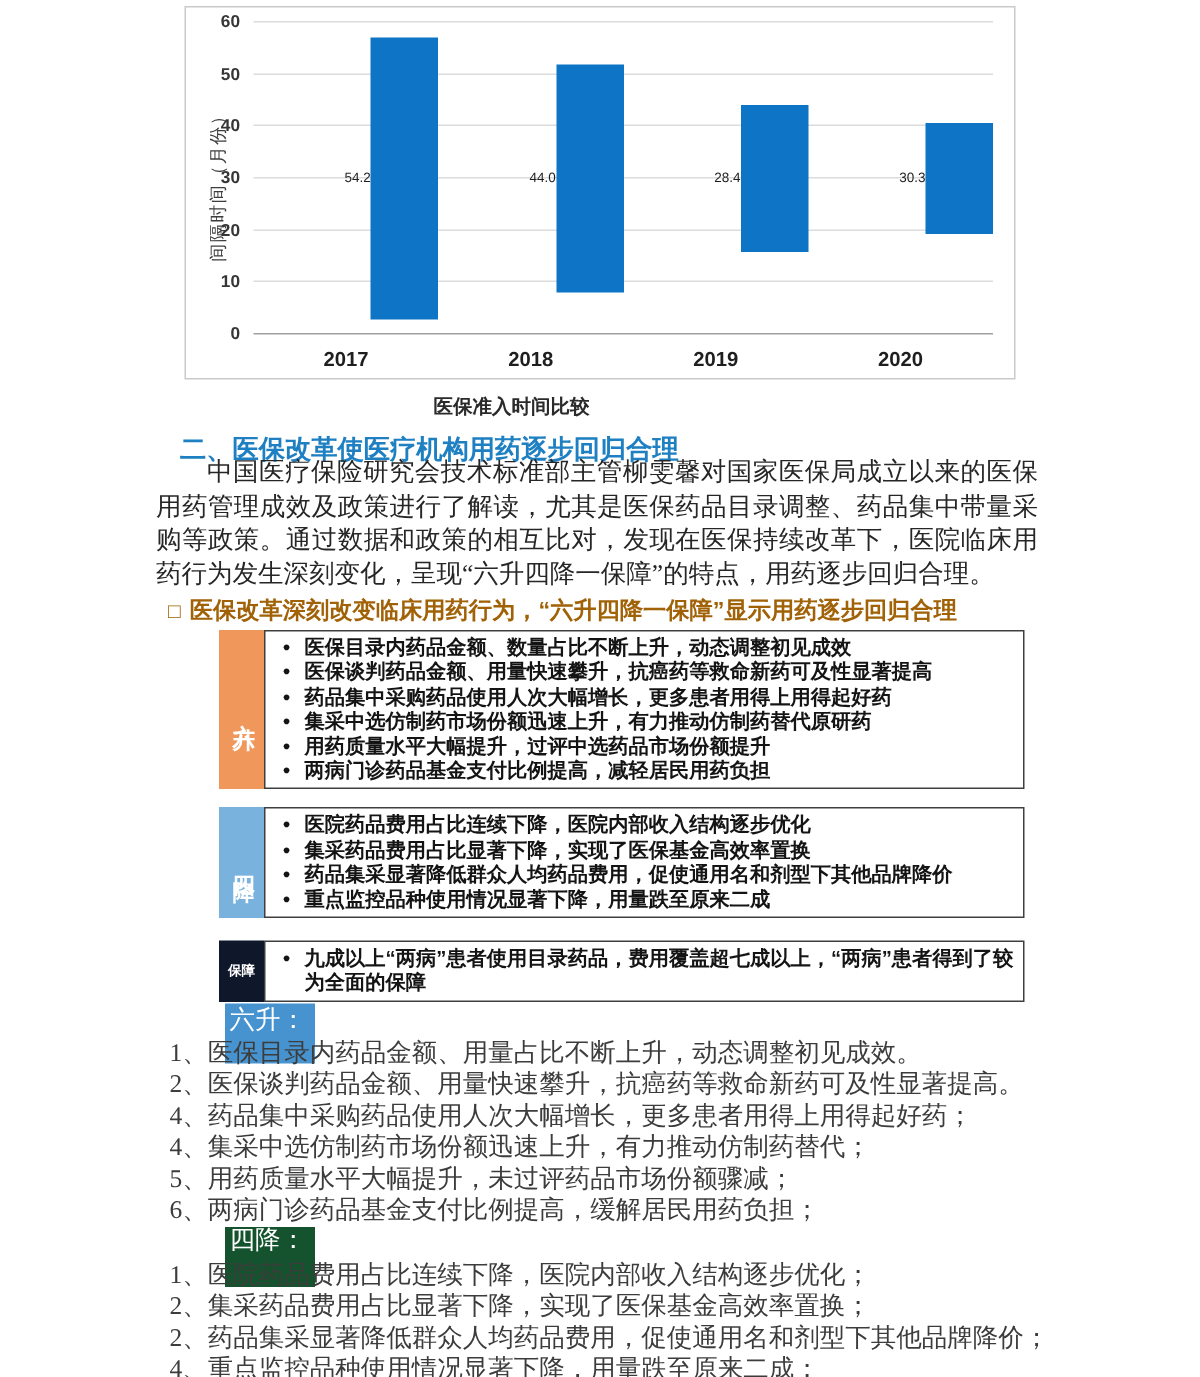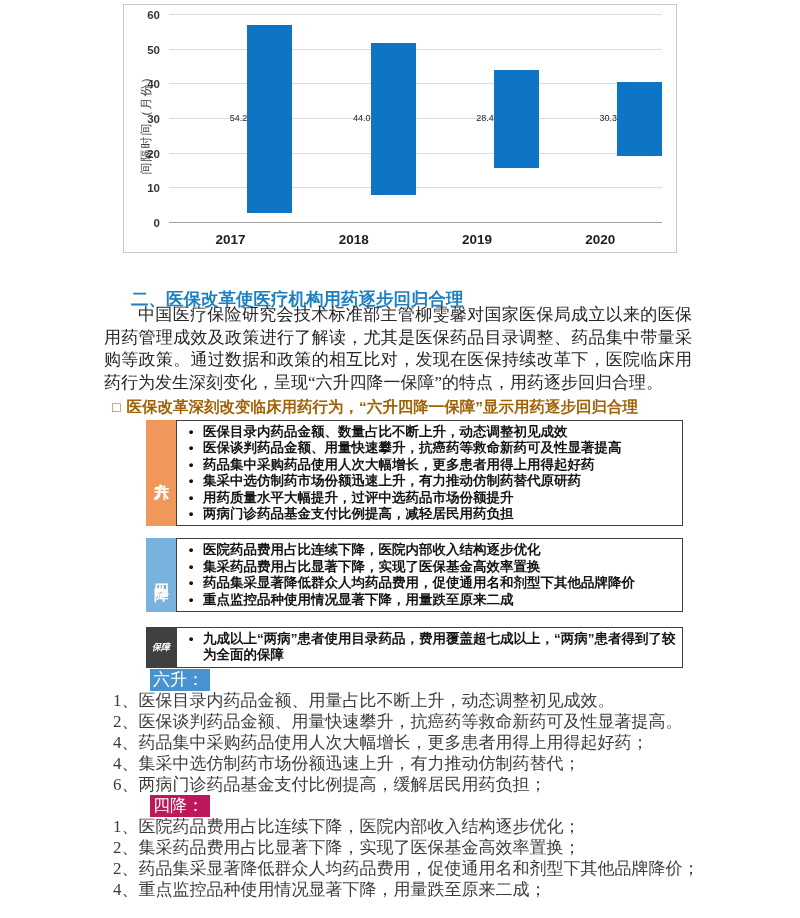--- a/index.html
+++ b/index.html
@@ -21,21 +21,21 @@
   .bar-slot{flex:1;height:100%;display:flex;flex-direction:row;align-items:center;justify-content:flex-end;}
   .bar-value{font-family:"Liberation Sans","DejaVu Sans",sans-serif;font-size:9px;color:#1e1e1e;margin-bottom:3px;}
   .bar{width:45px;}
   .x-labels{position:absolute;left:45px;right:14px;bottom:5px;display:flex;}
   .x-label{flex:1;text-align:center;font-family:"Liberation Sans","DejaVu Sans",sans-serif;
            font-weight:bold;font-size:13.5px;color:#1e1e1e;}
   .chart-caption{position:absolute;left:123px;top:262px;width:554px;padding-right:118px;
                  box-sizing:border-box;text-align:center;font-size:13px;font-weight:bold;color:#2a2a2a;}
 
   
-  .section-heading{position:absolute;left:120px;top:287px;font-size:17.5px;font-weight:bold;margin-left:11px;}
+  .section-heading{position:absolute;left:120px;top:287px;font-size:17.5px;font-weight:bold;}
   .para{position:absolute;left:104px;top:304px;width:588px;font-size:17px;line-height:22.5px;
         color:#262626;text-align:justify;text-indent:2em;}
   .bullet-heading{position:absolute;left:112px;top:397px;white-space:nowrap;
         font-family:"Liberation Sans","DejaVu Sans",sans-serif;font-weight:bold;font-size:15.5px;color:#a16207;text-align:center;}
   .bullet-heading .sq{margin-right:6px;font-size:14px;}
 
   
   .summary-boxes{position:absolute;left:146px;top:420px;width:537px;}
   .summary-box{display:flex;margin-bottom:12px;}
   .summary-box:nth-child(2){margin-bottom:15px;}
@@ -45,21 +45,21 @@
   .summary-box:nth-child(3) .box-label{writing-mode:horizontal-tb;font-size:9px;letter-spacing:0;}
   .box-body{flex:1;border:1.5px solid #3f3f3f;background:#fff;padding:3px 6px 3px 2px;box-sizing:border-box;}
   .box-item{display:flex;font-family:"Liberation Sans","DejaVu Sans",sans-serif;font-weight:600;
             font-size:13.5px;line-height:16.4px;color:#141414;}
   .box-bullet{flex:none;width:24px;text-align:center;}
   .box-text{flex:1;}
 
   
   .detail-lists{position:absolute;left:113px;top:669px;width:582px;}
   .list-heading-line{line-height:21px;margin-left:37px;}
-  .list-heading{color:#ffffff;font-size:17px;padding:1px 6px 2px 3px;}
+  .list-heading{color:#ffffff;font-size:17px;padding:1px 6px 20px 3px;}
   .list-item{font-size:17px;line-height:21px;color:#3c3c3c;white-space:nowrap;}
 </style>
 </head>
 <body>
 
 <div class="page">
 
   <div class="chart-card">
     <div class="y-title">间隔时间（月份）</div>
     <div class="plot">
@@ -96,20 +96,21 @@
           </div>
         </div>
       </div>
     <div class="x-labels">
         <div class="x-label">2017</div>
         <div class="x-label">2018</div>
         <div class="x-label">2019</div>
         <div class="x-label">2020</div>
       </div>
   </div>
+  <div class="chart-caption">医保准入时间比较</div>
 
   <div class="section-heading" style="color: rgb(30, 128, 194);">二、医保改革使医疗机构用药逐步回归合理</div>
   <div class="para">中国医疗保险研究会技术标准部主管柳雯馨对国家医保局成立以来的医保用药管理成效及政策进行了解读，尤其是医保药品目录调整、药品集中带量采购等政策。通过数据和政策的相互比对，发现在医保持续改革下，医院临床用药行为发生深刻变化，呈现“六升四降一保障”的特点，用药逐步回归合理。</div>
 
   <div class="bullet-heading">
     <span class="sq">□</span><span>医保改革深刻改变临床用药行为，“六升四降一保障”显示用药逐步回归合理</span>
   </div>
 
   <div class="summary-boxes">
       <div class="summary-box">
@@ -156,37 +157,38 @@
             <span class="box-bullet">•</span>
             <span class="box-text">药品集采显著降低群众人均药品费用，促使通用名和剂型下其他品牌降价</span>
           </div>
           <div class="box-item">
             <span class="box-bullet">•</span>
             <span class="box-text">重点监控品种使用情况显著下降，用量跌至原来二成</span>
           </div>
         </div>
       </div>
       <div class="summary-box">
-        <div class="box-label" style="background: #404040; font-style: italic;">保障</div>
+        <div class="box-label" style="background: #0f172a;">保障</div>
         <div class="box-body">
           <div class="box-item">
             <span class="box-bullet">•</span>
             <span class="box-text">九成以上“两病”患者使用目录药品，费用覆盖超七成以上，“两病”患者得到了较为全面的保障</span>
           </div>
         </div>
       </div>
     </div>
 
   <div class="detail-lists">
       <div class="list-heading-line"><span class="list-heading" style="background: rgb(71, 147, 207);">六升：</span></div>
       <div class="list-item">1、医保目录内药品金额、用量占比不断上升，动态调整初见成效。</div>
       <div class="list-item">2、医保谈判药品金额、用量快速攀升，抗癌药等救命新药可及性显著提高。</div>
       <div class="list-item">4、药品集中采购药品使用人次大幅增长，更多患者用得上用得起好药；</div>
       <div class="list-item">4、集采中选仿制药市场份额迅速上升，有力推动仿制药替代；</div>
+      <div class="list-item">5、用药质量水平大幅提升，未过评药品市场份额骤减；</div>
       <div class="list-item">6、两病门诊药品基金支付比例提高，缓解居民用药负担；</div>
-      <div class="list-heading-line"><span class="list-heading" style="background: #be185d;">四降：</span></div>
+      <div class="list-heading-line"><span class="list-heading" style="background: #14532d; font-family: Liberation Mono, monospace;">四降：</span></div>
       <div class="list-item">1、医院药品费用占比连续下降，医院内部收入结构逐步优化；</div>
       <div class="list-item">2、集采药品费用占比显著下降，实现了医保基金高效率置换；</div>
       <div class="list-item">2、药品集采显著降低群众人均药品费用，促使通用名和剂型下其他品牌降价；</div>
       <div class="list-item">4、重点监控品种使用情况显著下降，用量跌至原来二成；</div>
     </div>
 
 </div>
 
 </body></html>

